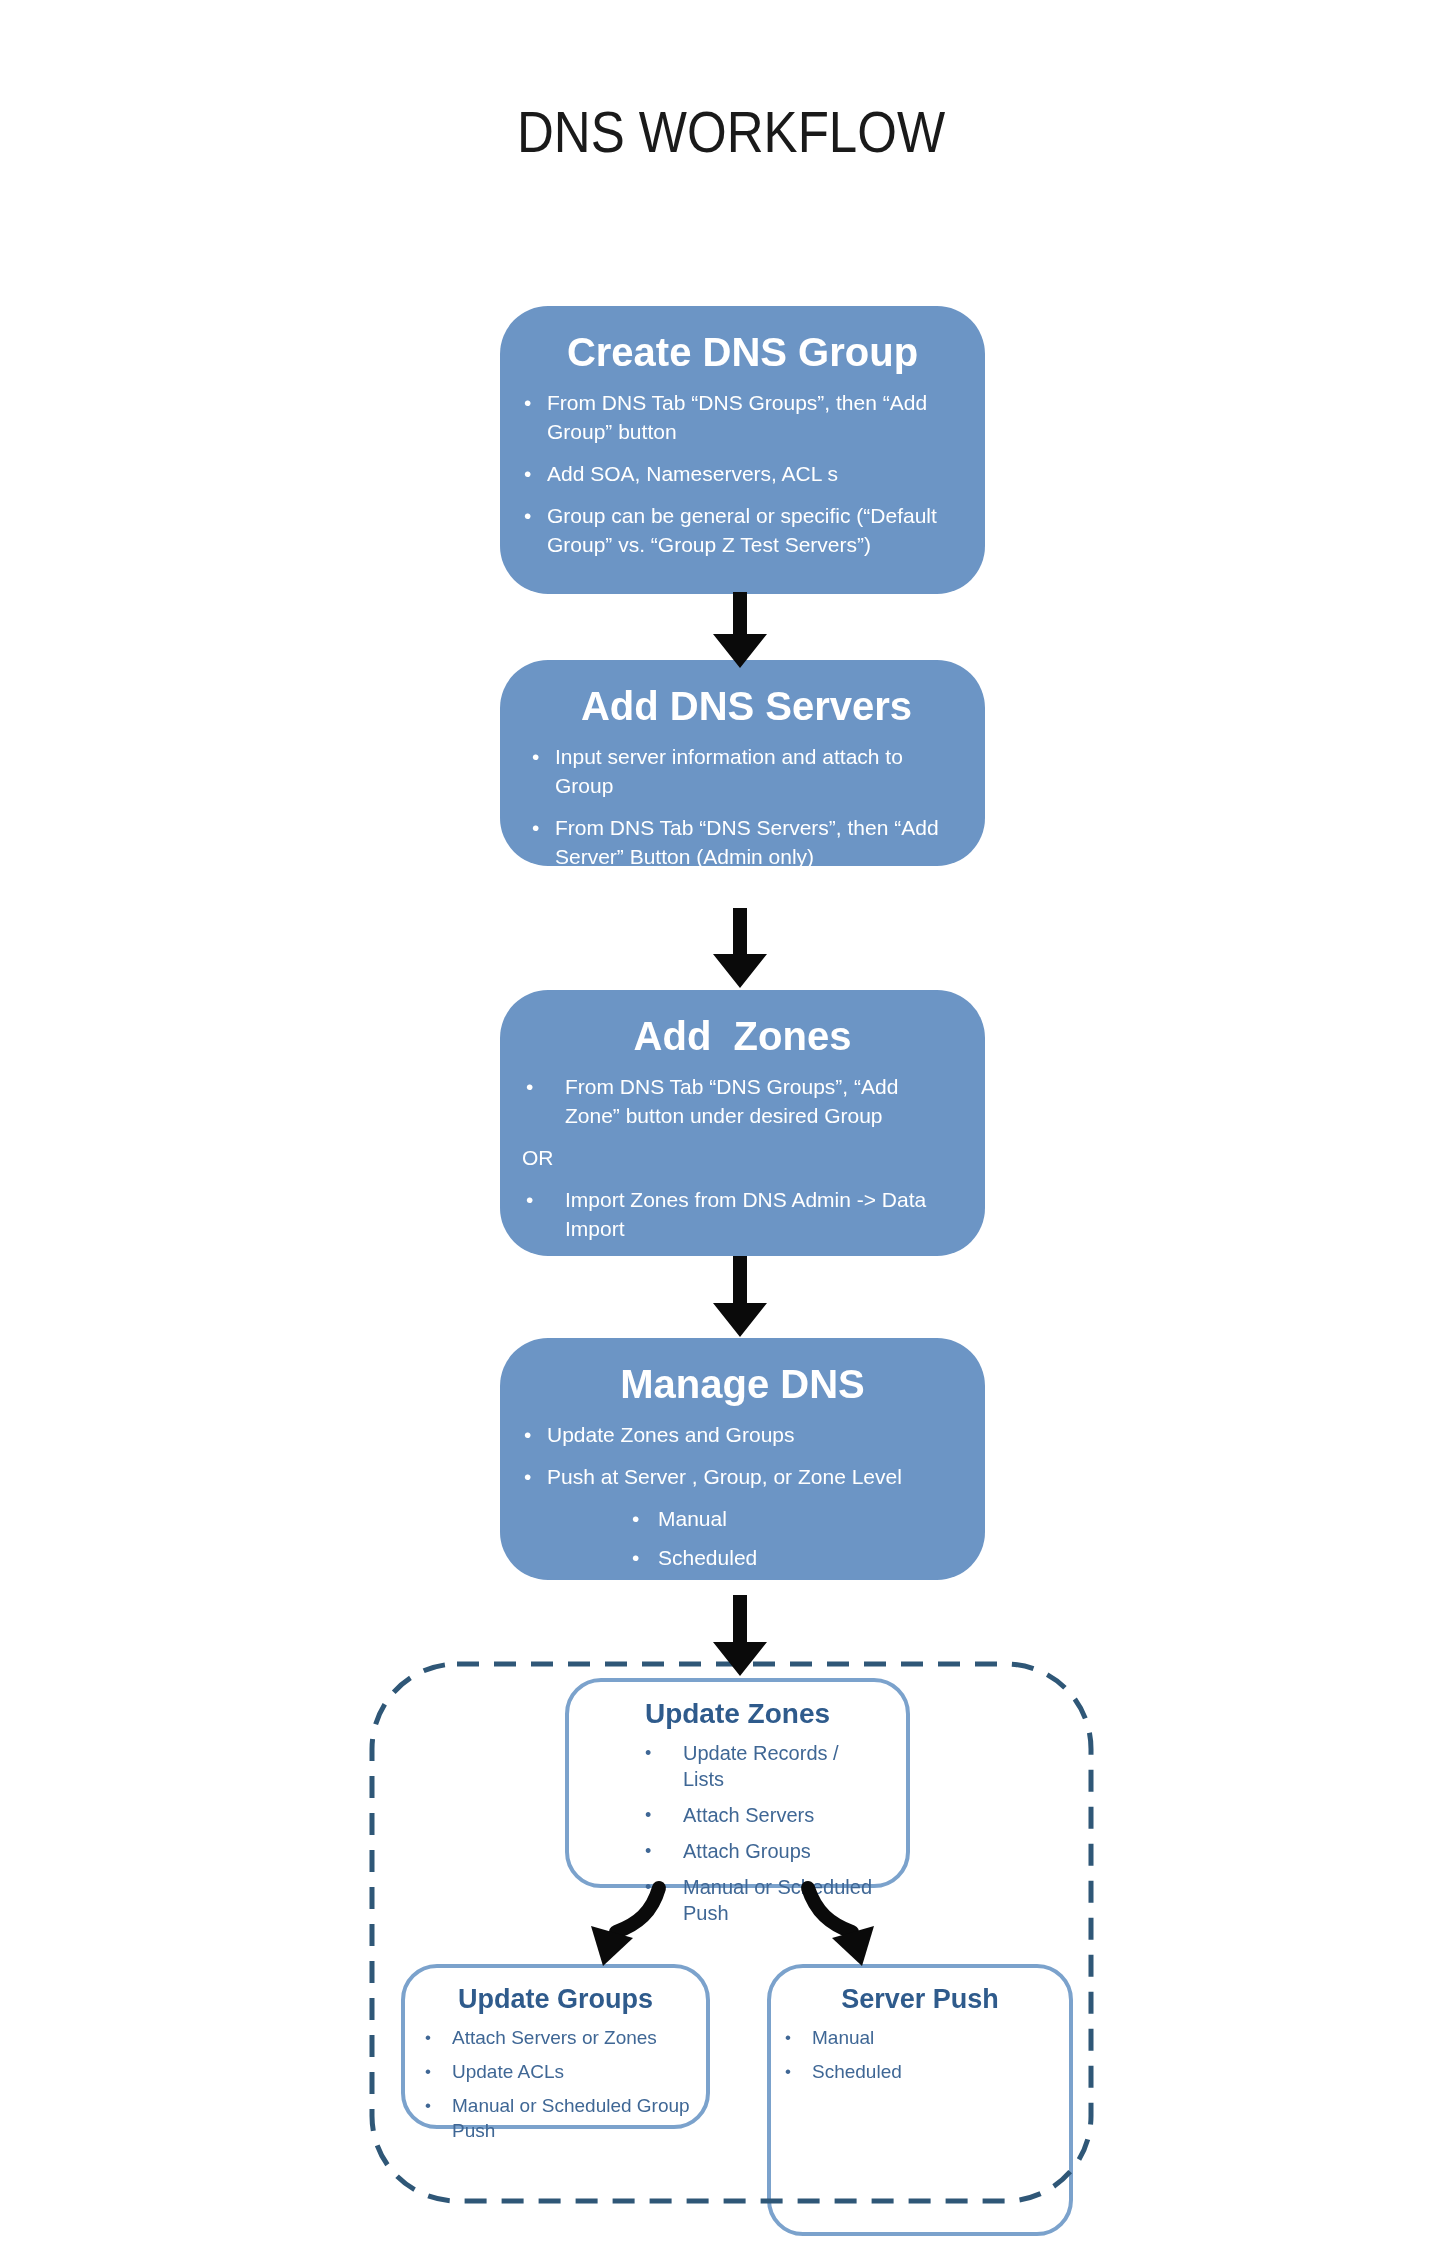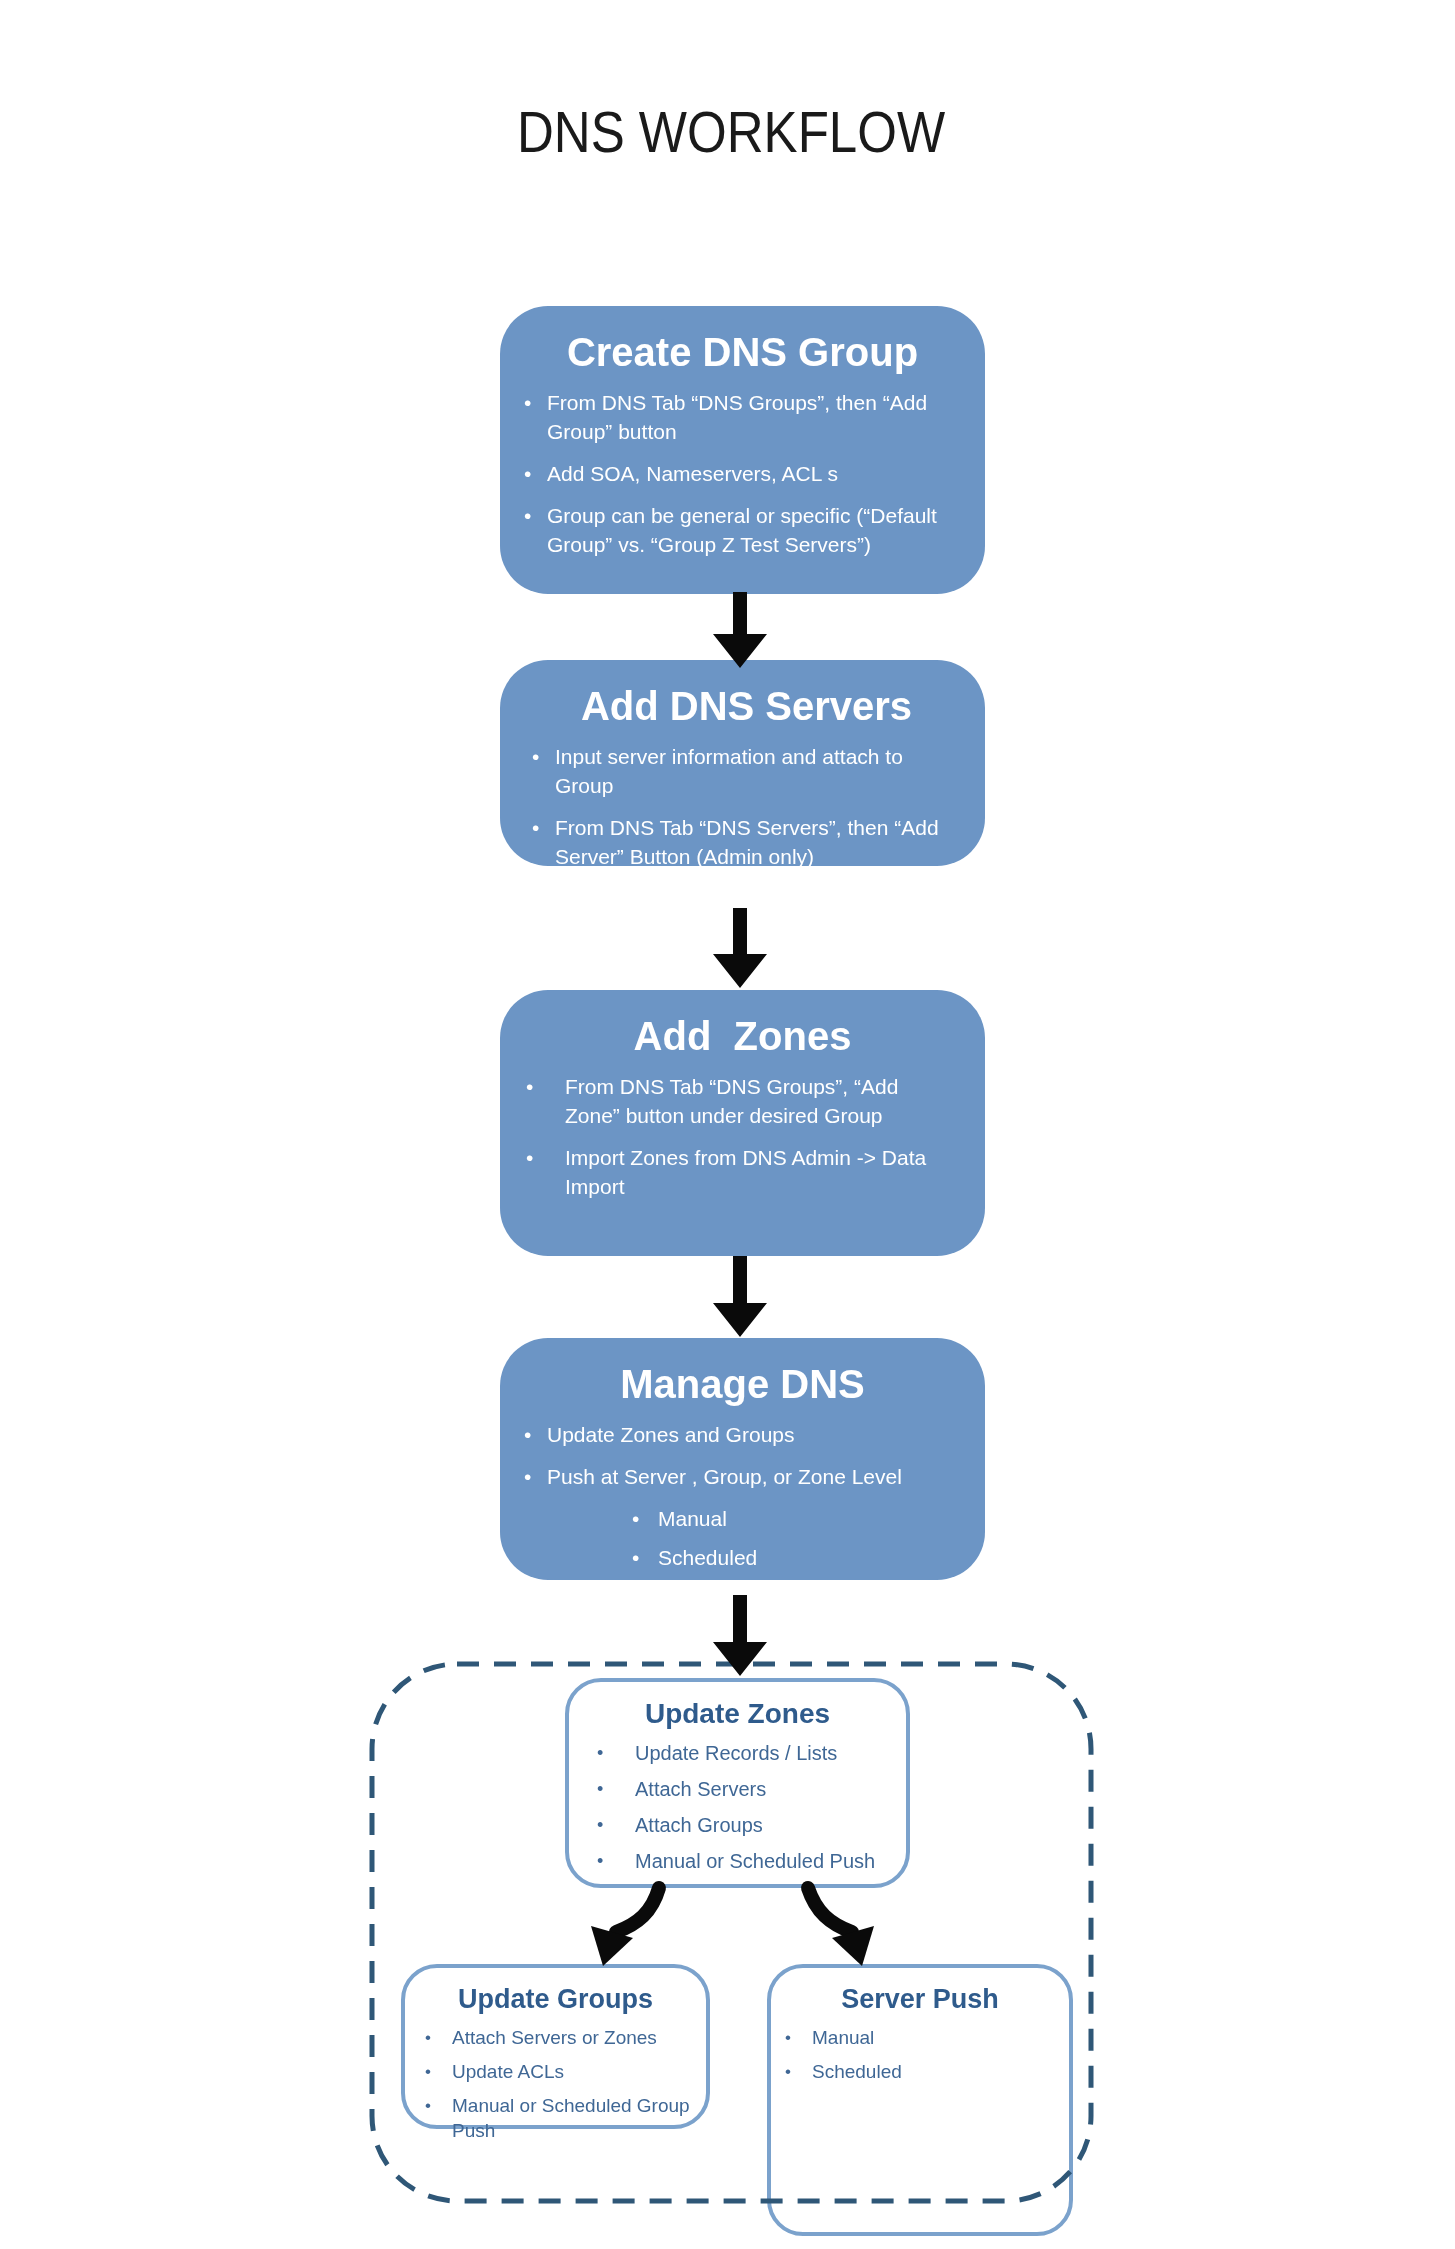--- a/index.html
+++ b/index.html
@@ -52,21 +52,21 @@
     position:absolute;box-sizing:border-box;background:#ffffff;
     border:4px solid var(--outline-border,#7BA2CC);border-radius:36px;
     color:var(--outline-text,#3F6795);
   }
   .whitebox .box-title{
     text-align:center;font-weight:700;color:var(--outline-title,#2F5B8C);
     margin:16px 8px 10px 8px;
   }
   .wb-zones{left:565px;top:1678px;width:345px;height:210px;}
   .wb-zones .box-title{font-size:28px;}
-  .wb-zones .bullets{padding:0 22px 0 28px;}
+  .wb-zones .bullets{padding:0 22px 0 28px;margin-left:48px;}
   .wb-zones .bullets li{padding-left:38px;margin-bottom:10px;font-size:20px;line-height:26px;}
   .wb-zones .bullets li::before{left:0;font-size:18px;line-height:26px;}
   .wb-groups{left:401px;top:1964px;width:309px;height:165px;}
   .wb-push{left:767px;top:1964px;width:306px;height:272px;}
   .wb-groups .box-title,.wb-push .box-title{font-size:27px;}
   .wb-groups .bullets{padding:0 10px 0 20px;}
   .wb-push .bullets{padding:0 10px 0 14px;}
   .wb-groups .bullets li,.wb-push .bullets li{
     padding-left:27px;margin-bottom:9px;font-size:19px;line-height:25px;
   }
@@ -101,20 +101,21 @@
         <li>Input server information and attach to Group</li>
         <li>From DNS Tab “DNS Servers”, then “Add Server” Button (Admin only)</li>
       </ul>
     </div>
 
     <div class="bluebox" style="top:990px;height:266px;">
       <div class="box-title">Add  Zones</div>
       <ul class="bullets deep">
         <li>From DNS Tab “DNS Groups”, “Add Zone” button under desired Group</li>
       </ul>
+      <div class="or-label">OR</div>
       <ul class="bullets deep">
         <li>Import Zones from DNS Admin -&gt; Data Import</li>
       </ul>
     </div>
 
     <div class="bluebox" style="top:1338px;height:242px;">
       <div class="box-title">Manage DNS</div>
       <ul class="bullets">
         <li>Update Zones and Groups</li>
         <li>Push at Server , Group, or Zone Level</li>

